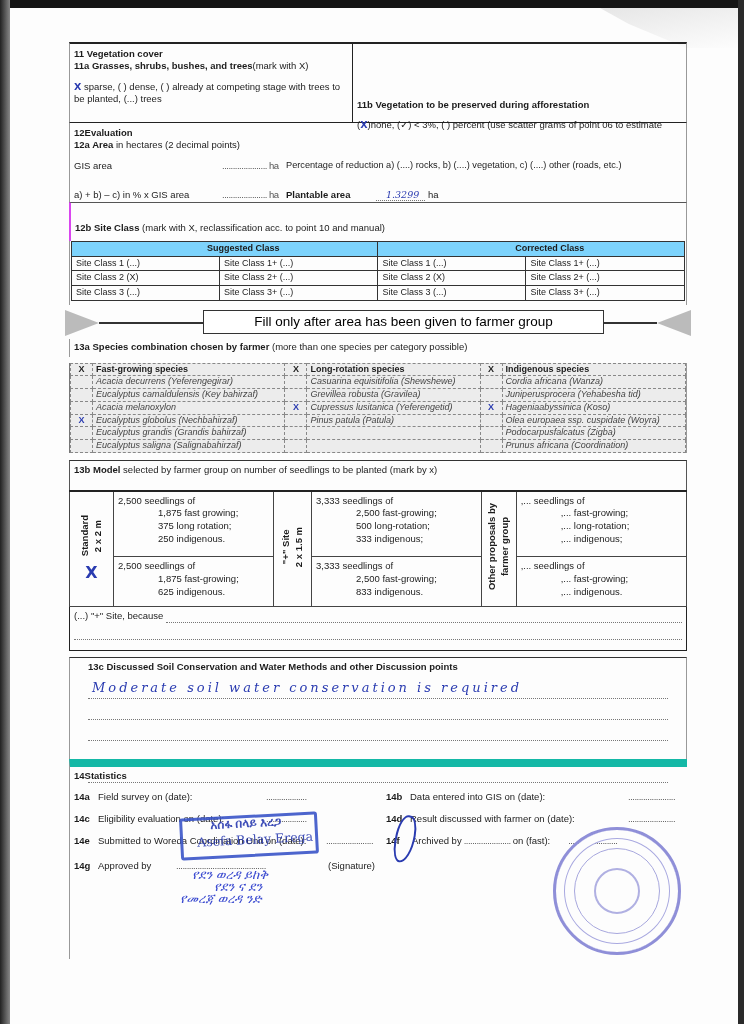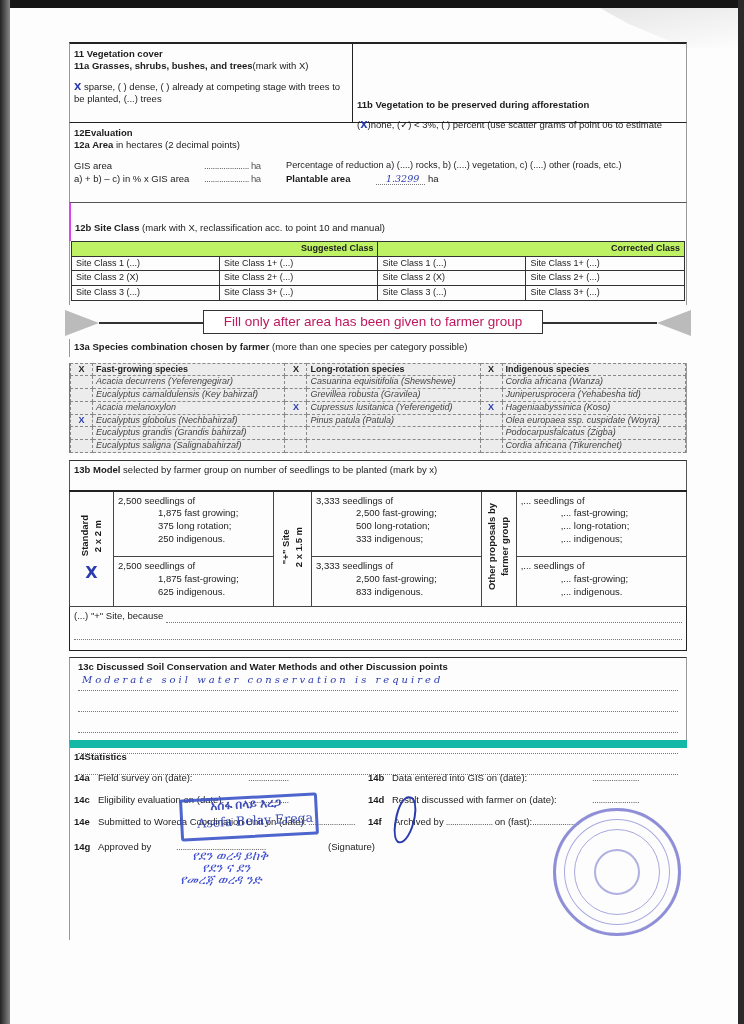--- a/index.html
+++ b/index.html
@@ -29,58 +29,58 @@
   .dotline { border-bottom: 1px dotted #777; height: 13px; }
   .hw { color: #2a3bb0; font-family: "DejaVu Serif", serif; font-style: italic; }
 
   
   .s11 { height: 80px; border-top: 2px solid #222; border-left: 1px solid #999; border-right: 1px solid #999; }
   .s11 .col { padding: 4px 4px; }
   .s11 .left { width: 283px; border-right: 1px solid #222; }
   .s11 .right { flex: 1; margin-top: 39px; }
 
   .s12 { border-top: 1px solid #222; border-left: 1px solid #999; border-right: 1px solid #999; padding: 4px 4px 2px; height: 80px; }
-  .grid12 { display: grid; grid-template-columns: 130px 82px 90px 1fr; margin-top: 8px; row-gap: 1px; }
+  .grid12 { display: grid; grid-template-columns: 130px 82px 90px 1fr; margin-top: 8px; row-gap: 17px; }
   .s12b { border-top: 1px solid #555; border-left: 2px solid #d946ef; border-right: 1px solid #999; padding: 19px 4px; height: 32px; }
 
   table { border-collapse: collapse; width: 100%; }
   .site td, .site th { border: 1px solid #333; padding: 1px 4px; font-size: 9px; height: 12px; text-align: left; font-weight: normal; }
-  .site th { background: #bef264; text-align: right; font-weight: bold; padding-left: 41px; }
+  .site th { background: #7dd3fc; text-align: center; font-weight: bold; padding-left: 41px; }
   .site-wrap { border-left: 1px solid #999; border-right: 1px solid #999; padding: 0 1px 4px; }
 
   .banner { position: relative; height: 32px; margin-top: 2px; }
   .banner .line { position: absolute; left: 30px; right: 30px; top: 15px; border-top: 2px solid #333; }
   .banner .tri-l { position: absolute; left: -4px; top: 3px; width: 0; height: 0;
     border-top: 13px solid transparent; border-bottom: 13px solid transparent; border-left: 34px solid #bbb; }
   .banner .tri-r { position: absolute; right: -4px; top: 3px; width: 0; height: 0;
     border-top: 13px solid transparent; border-bottom: 13px solid transparent; border-right: 34px solid #bbb; }
-  .banner .label { position: absolute; left: 134px; top: 3px; width: 340px; height: 24px; background: #fff;
-    border: 1px solid #333; font-size: 13.5px; text-align: center; line-height: 22px; color: #be185d; }
+  .banner .label { position: absolute; left: 134px; top: 3px; width: 401px; height: 24px; background: #fff;
+    border: 1px solid #333; font-size: 13.5px; text-align: center; line-height: 22px; color: #000000; }
 
   .s13a-title { padding: 0 4px; height: 18px; line-height: 16px; border-left: 1px solid #999; }
   .species { background: #ececec; border-left: 1px solid #777; border-right: 1px solid #999; font-size: 9px; }
   .species td { border: 1px dashed #888; height: 11.5px; padding: 0 3px; }
   .species td.x { width: 22px; text-align: center; color: #2a3bb0; font-weight: bold; }
   .species .hd td { font-weight: bold; font-style: normal; }
   .species td.sp { font-style: italic; color: #444; }
   .s13b { border-top: 1px solid #333; border-left: 1px solid #555; border-right: 1px solid #555; padding: 3px 4px; height: 30px; }
 
   .model { border: 1px solid #222; border-top: 2px solid #222; }
   .model td { border: 1px solid #444; font-size: 9.5px; padding: 3px 4px; vertical-align: top; line-height: 1.35; }
   .vert { width: 44px; text-align: center; vertical-align: middle !important; position: relative; }
   .vert .vt { writing-mode: vertical-rl; transform: rotate(180deg); font-weight: bold; font-size: 9.5px; display: inline-block; }
   .ind { padding-left: 40px; }
   .because { border: 1px solid #222; border-top: none; padding: 3px 4px; height: 44px; }
 
-  .s13c { border-left: 1px solid #999; border-right: 1px solid #999; margin-top: 6px; border-top: 1px solid #333; padding: 3px 8px; height: 83px; position: relative; }
+  .s13c { border-left: 1px solid #999; border-right: 1px solid #999; margin-top: 6px; border-top: 1px solid #333; padding: 3px 18px; height: 102px; position: relative; }
   .s13c .lines .dotline { margin-top: 7px; height: 14px; }
   .s14 { border-top: 8px solid #14b8a6; border-left: 1px solid #999; padding: 3px 4px; position: relative; height: 200px; }
   .stat-row { display: flex; margin-top: 9px; height: 13px; }
   .stat-row .k { width: 24px; font-weight: bold; }
-  .dots { color: #555; letter-spacing: -0.5px; }
+  .dots { color: #555; letter-spacing: -0.5px; margin-left: 18px; }
 
   .stamp-blue { position: absolute; left: 110px; top: 48px; width: 138px; height: 42px;
     border: 3px solid #3a55c8; border-radius: 3px; transform: rotate(-3deg); opacity: 0.9; }
   .stamp-blue .amh { position: absolute; left: 28px; top: -2px; font-size: 12px; color: #2a3bb0; font-weight: bold; }
   .stamp-blue .en { position: absolute; left: 14px; top: 14px; font-size: 12.5px; color: #2a3bb0; font-family: "DejaVu Serif", serif; }
   .amh-small { position: absolute; color: #3a4ad0; font-size: 13px; font-style: italic; }
   .seal { position: absolute; right: 6px; top: 60px; width: 128px; height: 128px; border-radius: 50%;
     border: 3px solid #8f8fd8; box-shadow: inset 0 0 0 8px #fdfdfd, inset 0 0 0 9px #a9a9e0; }
   .seal .inner { position: absolute; left: 38px; top: 38px; width: 46px; height: 46px; border-radius: 50%;
     border: 2px solid #b0b0e2; }
@@ -223,21 +223,21 @@
         <td class="sp"></td>
         <td class="x"></td>
         <td class="sp">Podocarpusfalcatus (Zigba)</td>
       </tr>
       <tr>
         <td class="x"></td>
         <td class="sp">Eucalyptus saligna (Salignabahirzaf)</td>
         <td class="x"></td>
         <td class="sp"></td>
         <td class="x"></td>
-        <td class="sp">Cordia africana (Tikurenchet)</td>
+        <td class="sp">Prunus africana (Coordination)</td>
       </tr>
     </tbody>
       </table>
   </div>
 
   <div class="s13b" style="margin-top:7px">
     <span class="b">13b Model</span><span> selected by farmer group on number of seedlings to be planted (mark by x)</span>
   </div>
   <table class="model">
     <tbody>
@@ -294,21 +294,21 @@
     <div style="display:flex">
         <span style="white-space:nowrap;">(...) "+" Site, because</span>
         <span class="dotline" style="flex:1; margin-left:3px;"></span>
       </div>
     <div class="dotline" style="margin-top:4px"></div>
   </div>
 
   <div class="s13c">
     <div class="b">13c Discussed Soil Conservation and Water Methods and other Discussion points</div>
     <div class="lines">
-      <div class="dotline hw" style="margin-top:0; font-size:10px; height:18px; line-height:14px; padding-left:4px; letter-spacing:3px; white-space:nowrap; overflow:hidden;">Moderate soil water conservation is required</div>
+      <div class="dotline hw" style="margin-top:8px; font-size:13px; height:18px; line-height:14px; padding-left:4px; letter-spacing:3px; white-space:nowrap; overflow:hidden;">Moderate soil water conservation is required</div>
       <div class="dotline"></div>
       <div class="dotline"></div>
       <div class="dotline"></div>
       <div class="dotline"></div>
     </div>
   </div>
 
   <div class="s14">
     <div class="b">14Statistics</div>
     <div class="stat-row">
@@ -342,21 +342,21 @@
       <span style="width:80px">Approved by</span>
       <span class="dots" style="width:150px; margin-left:-2px;">..........................................</span>
       <span style="margin-left:2px">(Signature)</span>
     </div>
 
     <div class="stamp-blue">
       <span class="amh">አሰፋ በላይ እረጋ</span>
       <span class="en">Asefa Belay Erega</span>
     </div>
     <div class="amh-small" style="left:122px; top:100px;">የደን ወረዳ ይከቅ</div>
-    <div class="amh-small" style="left:132px; top:112px;">የደን ና ደን</div>
+    <div class="amh-small" style="left:144px; top:112px;">የደን ና ደን</div>
     <div class="amh-small" style="left:110px; top:124px;">የመረጃ ወረዳ ንድ</div>
     <div class="sig"></div>
 
     <div class="seal">
       <div class="ring"></div>
       <div class="inner"></div>
     </div>
   </div>
 </div>
 

